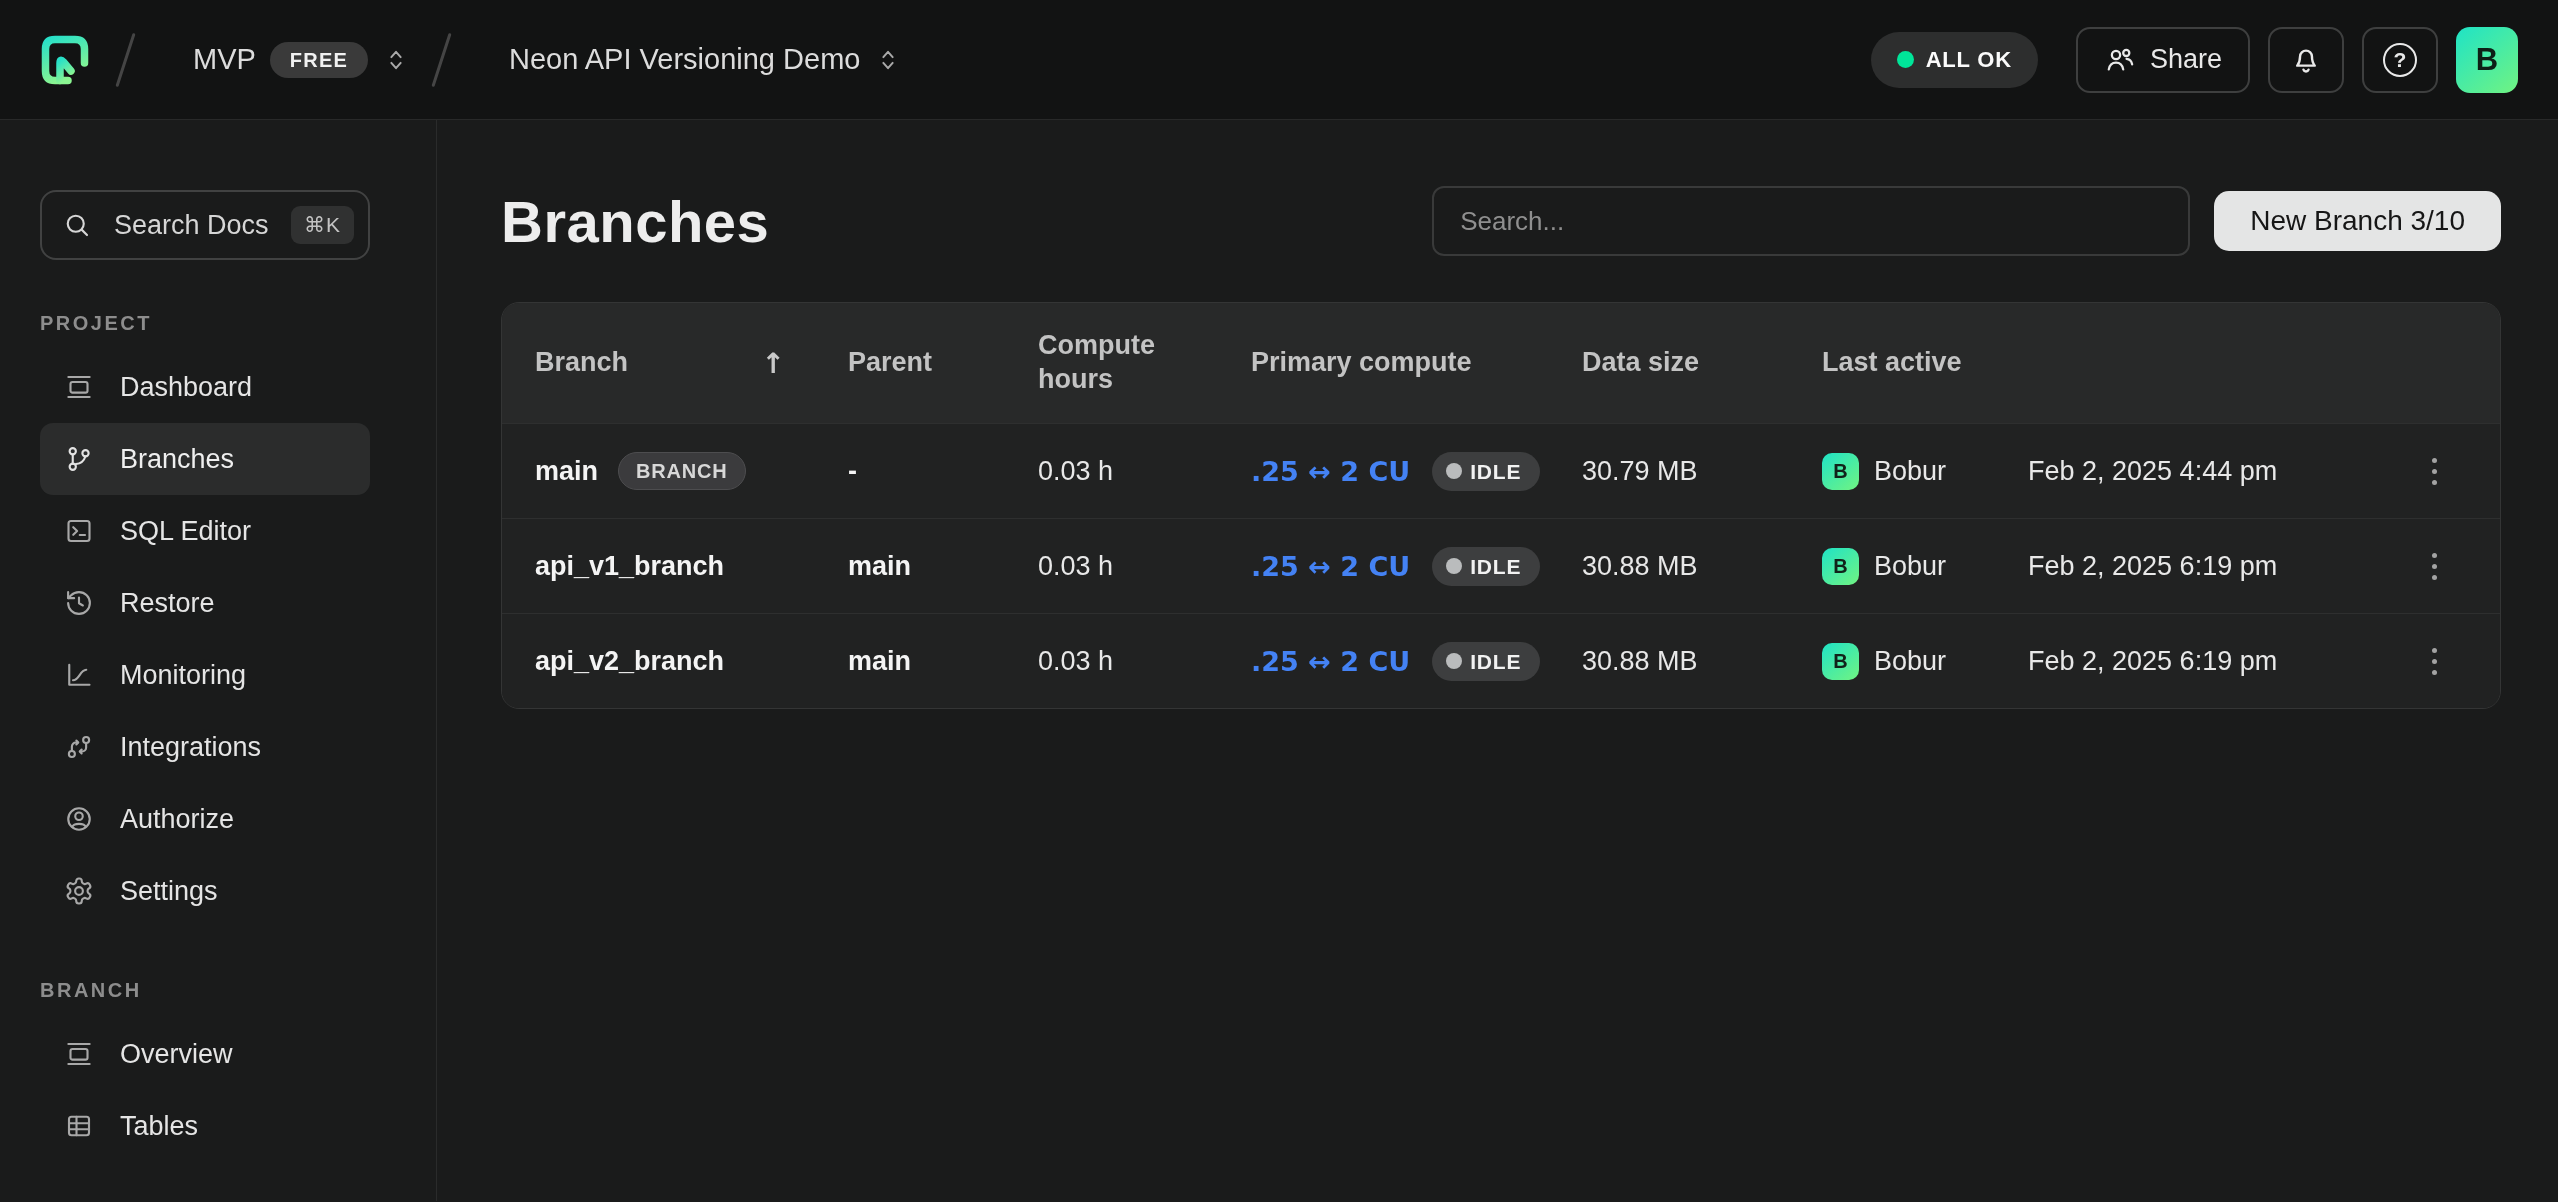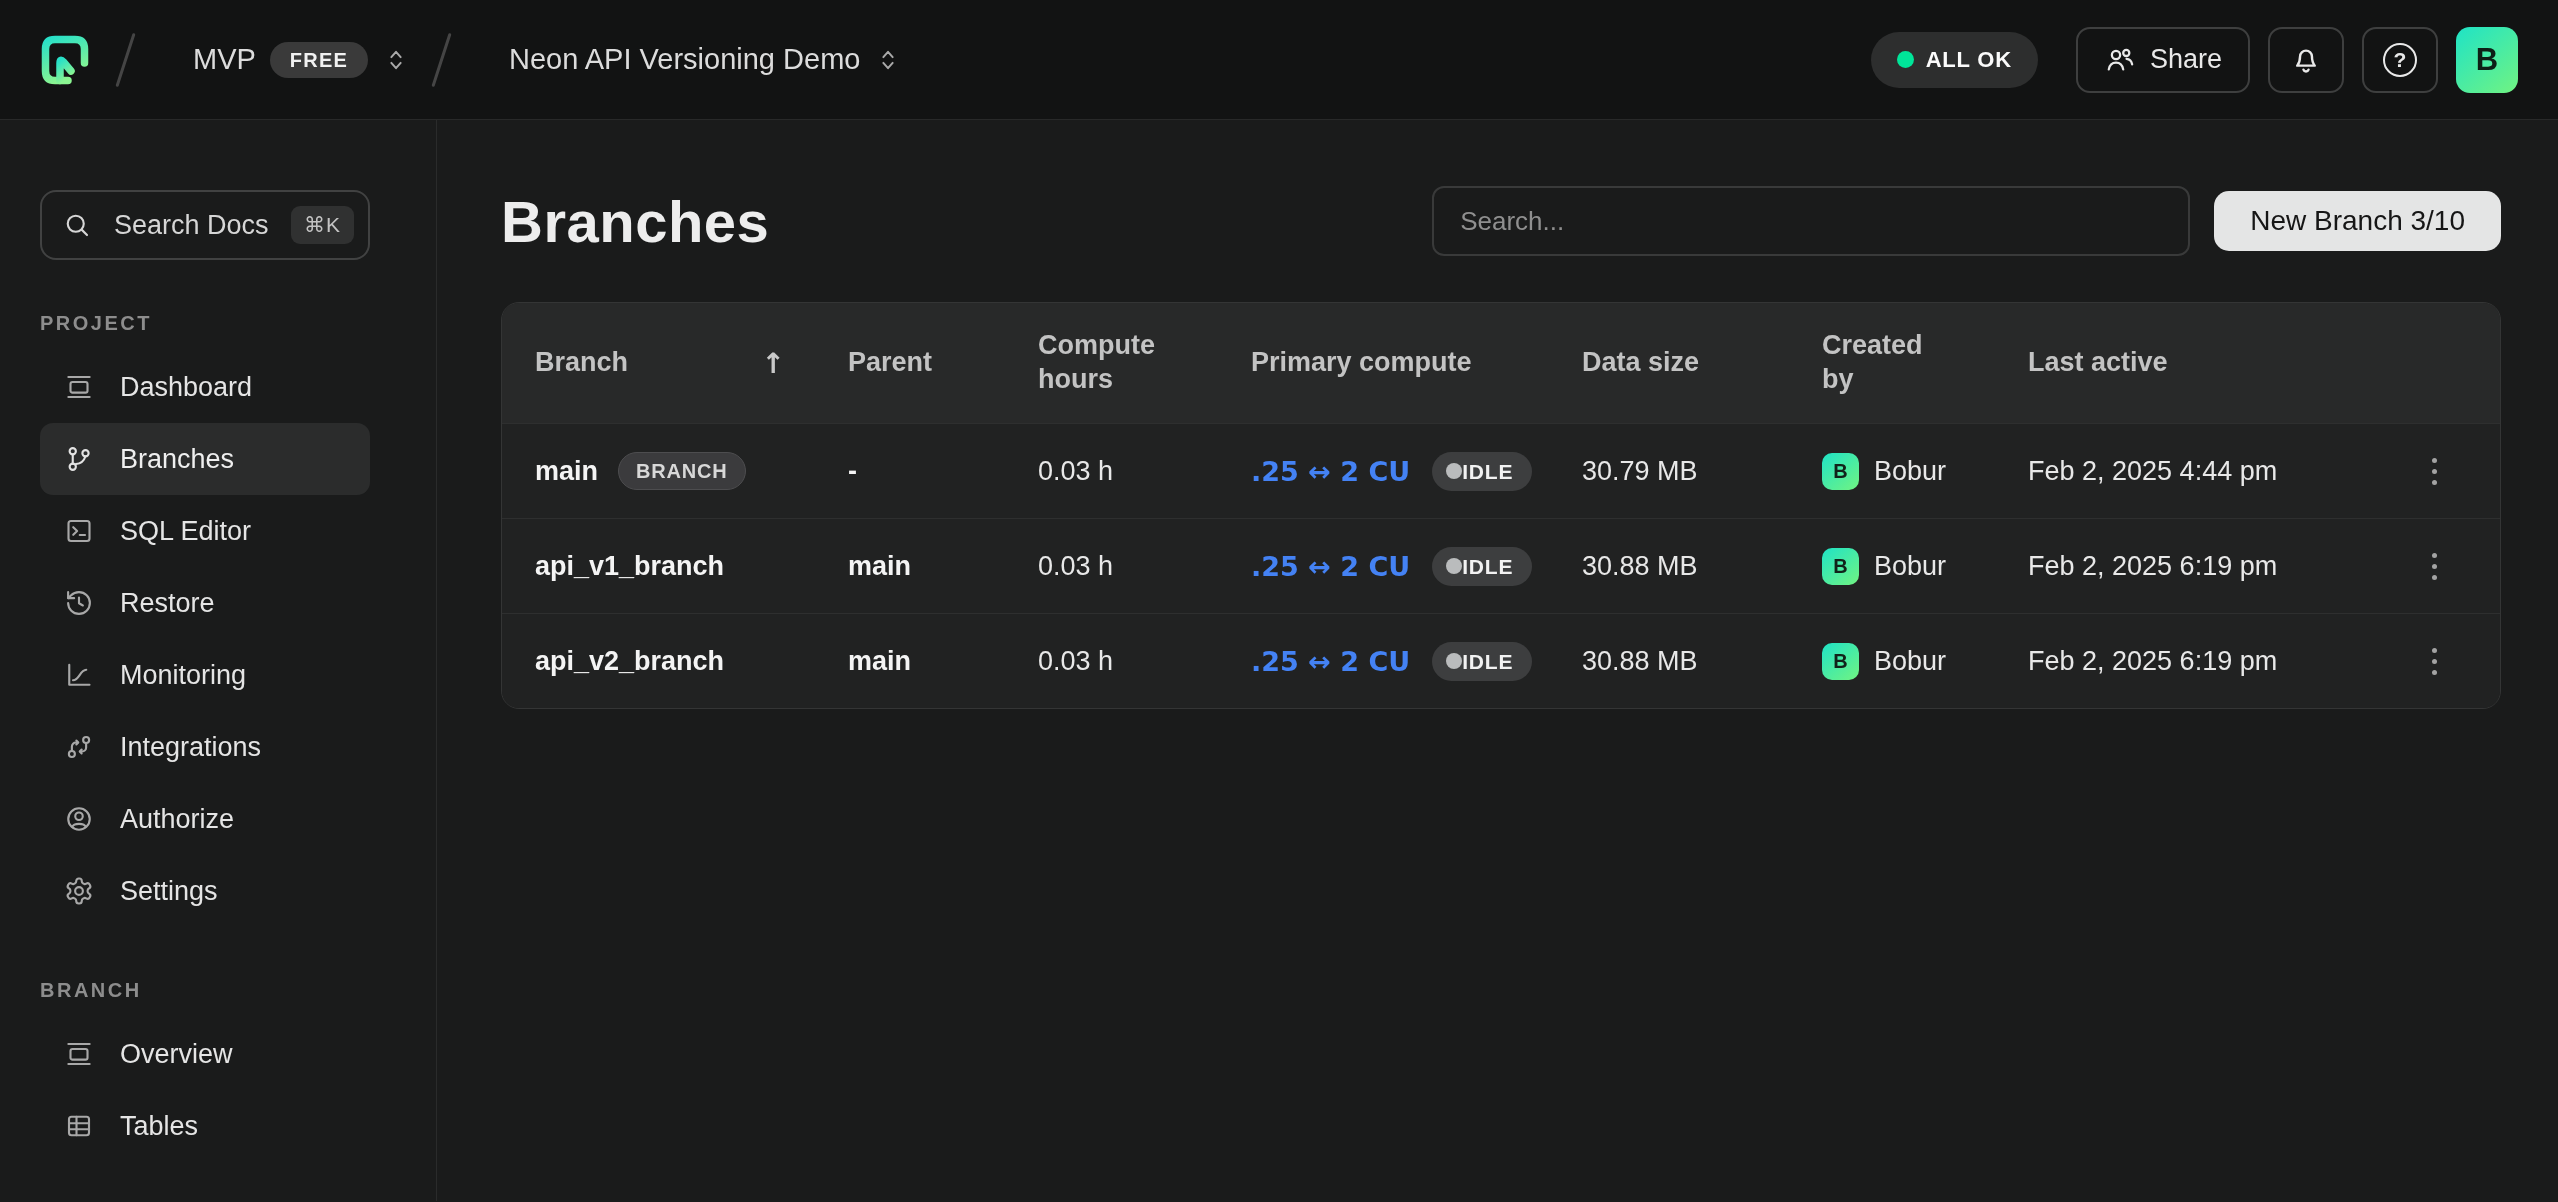--- a/index.html
+++ b/index.html
@@ -105,21 +105,21 @@
   .row { height:95px; border-top:1px solid #2e2f2f; background:#212222; }
   .td { padding-left:33px; font-size:27px; color:#e8e8e8; display:flex; align-items:center; }
   .branch-name { font-weight:bold; color:#f4f4f4; }
   .parent-name { font-weight:bold; color:#f4f4f4; }
   .default-badge {
     margin-left:20px; background:#3b3b3d; border:1px solid #4d4d4f; border-radius:999px;
     padding:8px 17px; font-size:20px; font-weight:bold; letter-spacing:0.8px; color:#d8d8d8; line-height:1;
   }
   .cu-link { font-weight:bold; color:#4482f4; cursor:pointer; font-family:"DejaVu Sans","Liberation Sans",sans-serif; }
   .idle-pill {
-    margin-left:22px; display:flex; align-items:center; gap:0;
+    margin-left:22px; display:flex; align-items:center; gap:8px;
     background:#3d3e3f; border-radius:999px; padding:9px 19px 9px 14px; line-height:1;
   }
   .idle-dot { width:16px; height:16px; border-radius:50%; background:#babcbd; }
   .idle-text { font-size:21px; font-weight:bold; letter-spacing:0.8px; color:#f2f2f2; }
   .mini-avatar {
     width:37px; height:37px; border-radius:10px; margin-right:15px; flex-shrink:0;
     background:linear-gradient(140deg,#1fe3c6 0%,#71f382 100%);
     color:#11231a; font-size:20px; font-weight:bold;
     display:flex; align-items:center; justify-content:center;
   }
@@ -340,23 +340,20 @@
         <div class="th">
             <span class="wrap-narrow">Compute hours</span>
           </div>
         <div class="th">
             <span>Primary compute</span>
           </div>
         <div class="th">
             <span>Data size</span>
           </div>
         <div class="th">
-            <span class="wrap-narrow">Created by</span>
-          </div>
-        <div class="th">
             <span>Last active</span>
           </div>
         <div class="th"></div>
       </div>
 
       <div class="tr row">
         <div class="td">
           <span class="branch-name">main</span>
           <span class="default-badge">BRANCH</span>
         </div>

